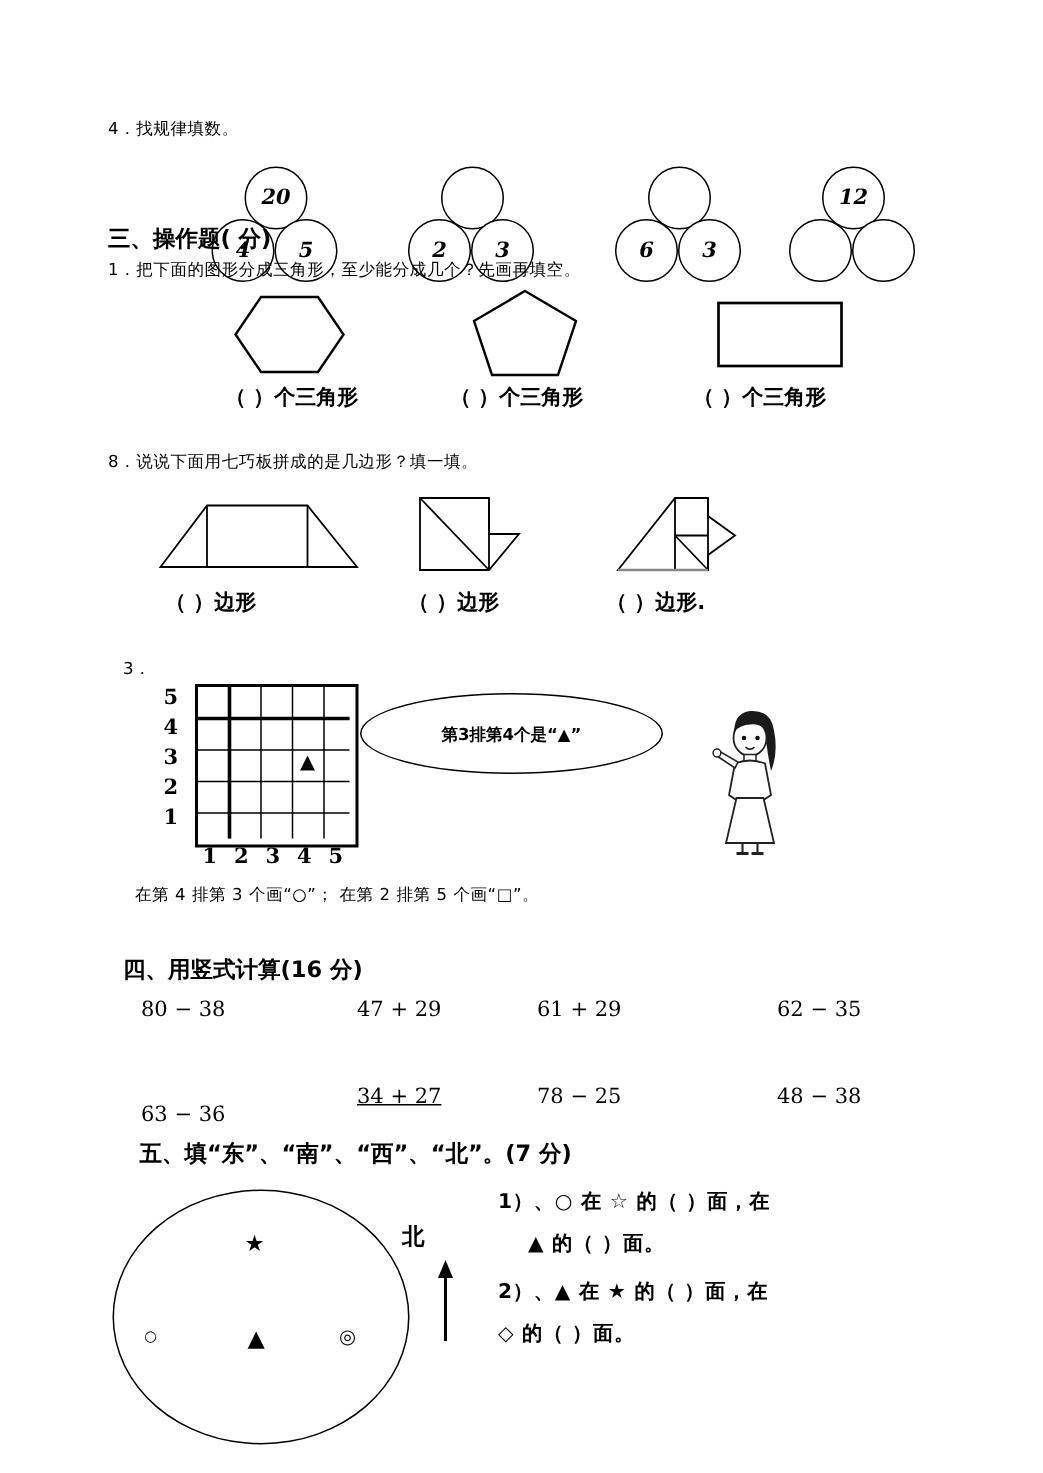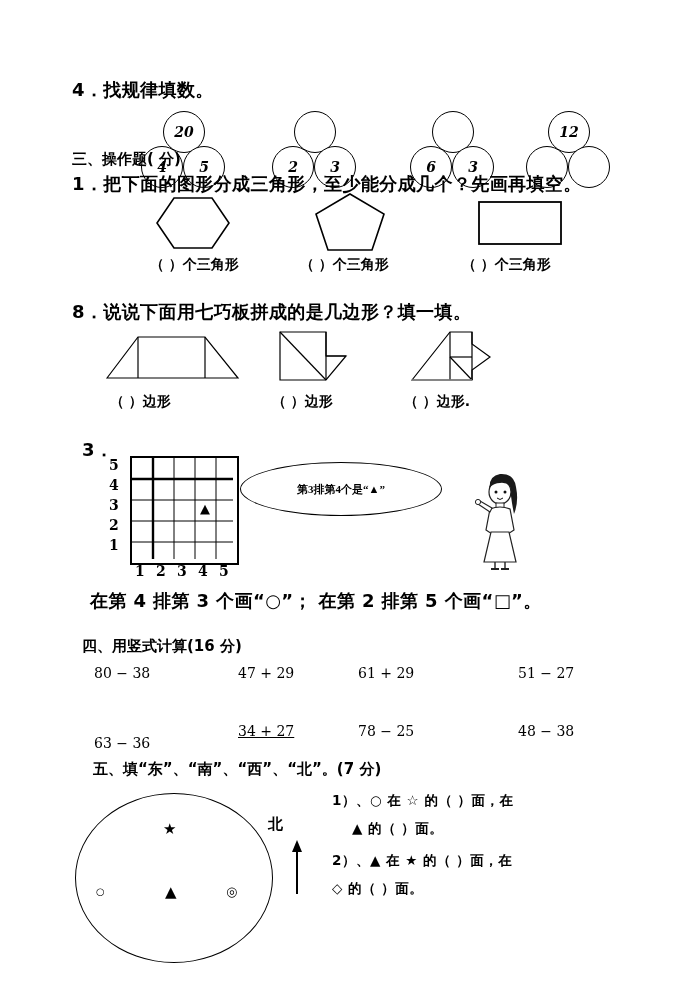--- a/index.html
+++ b/index.html
@@ -5,21 +5,21 @@
   html,body{margin:0;padding:0;background:#ffffff;}
   body{
     width:695px;height:982px;position:relative;overflow:hidden;
     font-family:"DejaVu Sans","Liberation Sans",sans-serif;
     color:#000;
   }
   .abs{position:absolute;}
   .cn{font-family:"DejaVu Sans","Liberation Sans",sans-serif;font-weight:bold;}
 
   
-  .qline{font-size:18px;font-weight:bold;letter-spacing:.4px;white-space:nowrap;}
+  .qline{font-size:11px;font-weight:normal;letter-spacing:.4px;white-space:nowrap;}
   .sechead{font-size:15px;font-weight:bold;white-space:nowrap;}
 
   
   .pyr{position:absolute;}
   .circ{
     position:absolute;border:1.6px solid #000;border-radius:50%;
     background:#fff;width:40px;height:40px;
     display:flex;align-items:center;justify-content:center;
     font-family:"DejaVu Serif","Liberation Serif",serif;
     font-size:14px;font-weight:bold;font-style:italic;
@@ -28,21 +28,21 @@
 
   
   .gridbox{position:absolute;border:2px solid #000;background:#fff;}
   .axlbl{position:absolute;font-size:14px;font-weight:bold;font-family:"DejaVu Serif","Liberation Serif",serif;}
   .tri-mark{position:absolute;font-size:13px;line-height:1;}
 
   
   .bubble{
     position:absolute;border:1.5px solid #000;border-radius:50%/50%;
     background:#fff;display:flex;align-items:center;justify-content:center;
-    font-size:11px;font-weight:bold;white-space:nowrap;overflow:hidden;font-family:Liberation Serif, serif;
+    font-size:11px;font-weight:bold;white-space:nowrap;overflow:hidden;
   }
 
   
   .calc{position:absolute;font-family:"DejaVu Serif","Liberation Serif",serif;
         font-size:14px;white-space:nowrap;}
 
   
   .bigcircle{position:absolute;border:1.8px solid #000;border-radius:50%;background:#fff;}
   .sym{position:absolute;font-size:15px;line-height:1;}
   .dirq{position:absolute;font-size:13.5px;font-weight:bold;white-space:nowrap;letter-spacing:.5px;margin-left:14px;}
@@ -194,21 +194,21 @@
   </svg>
 </div>
 
 <div class="abs qline" style="left:90px;top:589px;">在第 4 排第 3 个画“○”； 在第 2 排第 5 个画“□”。</div>
 
 <div class="abs sechead" style="left:82px;top:637px;">四、用竖式计算(16 分)</div>
 
 <div class="calc" style="left:94px;top:665px;">80 − 38</div>
 <div class="calc" style="left:238px;top:665px;">47 + 29</div>
 <div class="calc" style="left:358px;top:665px;">61 + 29</div>
-<div class="calc" style="left:518px;top:665px;">51 − 27</div>
+<div class="calc" style="left:518px;top:665px;">62 − 35</div>
 
 <div class="calc" style="left:94px;top:723px;margin-top:12px;">63 − 36</div>
 <div class="calc" style="left:238px;top:723px;text-decoration:underline;">34 + 27</div>
 <div class="calc" style="left:358px;top:723px;">78 − 25</div>
 <div class="calc" style="left:518px;top:723px;">48 − 38</div>
 
 <div class="abs sechead" style="left:93px;top:760px;">五、填“东”、“南”、“西”、“北”。(7 分)</div>
 
 <div class="bigcircle" style="left:75px;top:793px;width:196px;height:168px;">
   <div class="sym" style="left:87px;top:28px;">★</div>

